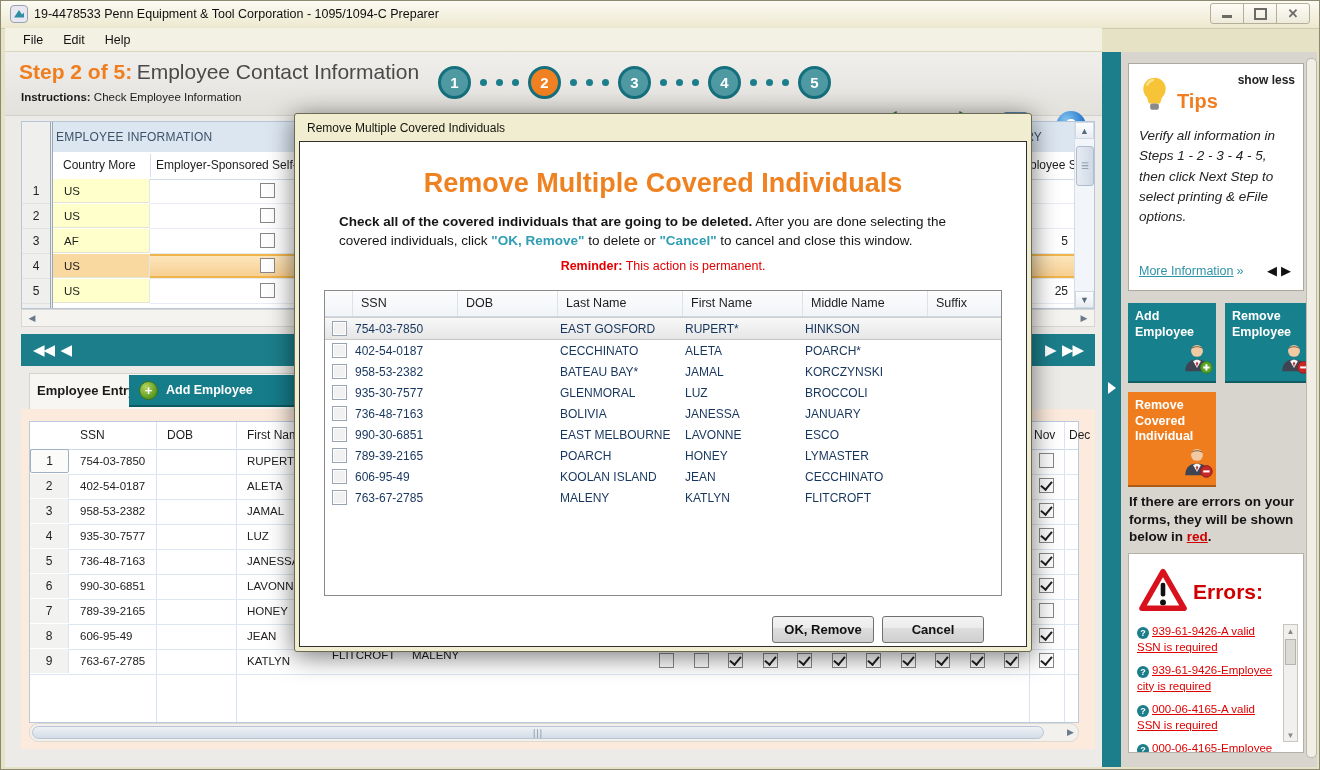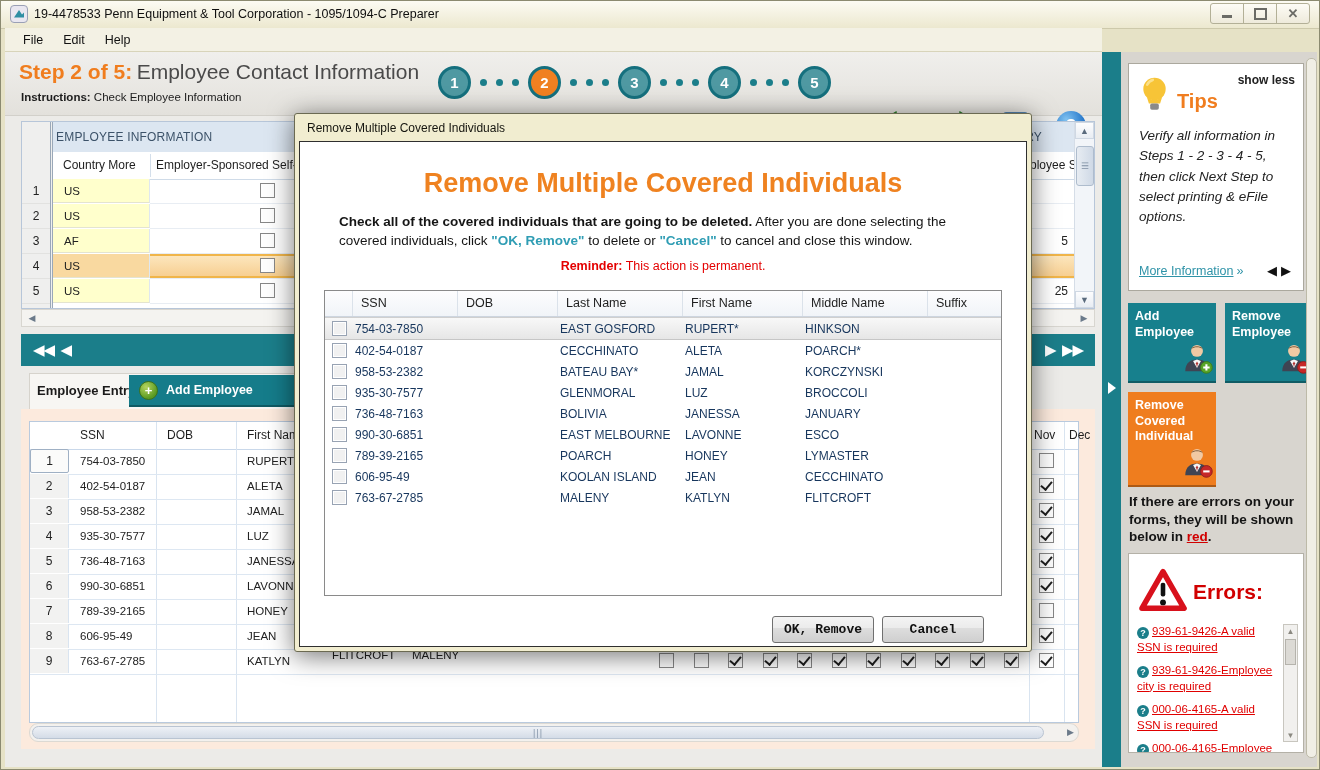--- a/index.html
+++ b/index.html
@@ -176,21 +176,21 @@
   .lb-head{display:flex;height:25px;background:linear-gradient(#fdfdfe,#f1f4f8);border-bottom:1px solid #cdd5df;}
   .lb-head .hcell{font-size:12.5px;color:#1e1e1e;padding:5px 0 0 8px;box-sizing:border-box;border-right:1px solid #dbe2ea;height:25px;}
   .lb-row{display:flex;height:21px;align-items:center;position:relative;}
   .lb-row .c{font-size:12px;color:#17365d;padding-left:8px;box-sizing:border-box;white-space:nowrap;overflow:hidden;}
   .lb-row.sel{background:linear-gradient(#f8f8f8,#e6e6e6);border-top:1px solid #cfcfcf;border-bottom:1px solid #c6c6c6;}
   .cb{display:inline-block;width:13px;height:13px;background:#f1f1f1;border:1px solid #98a3b3;
     box-shadow:inset 0 0 0 1px #fff;margin-left:7px;position:relative;}
   .modal-btn{position:absolute;top:474px;width:100px;height:25px;border:1px solid #707070;border-radius:3px;
     background:linear-gradient(#f4f4f4 0%,#ebebeb 45%,#dddddd 46%,#cfcfcf 100%);
     font-size:13px;font-weight:bold;color:#111;display:flex;align-items:center;justify-content:center;
-    font-family:Liberation Mono, monospace;}
+    font-family:Liberation Sans, sans-serif;}
   .btn-ok{left:472px;} .btn-cancel{left:582px;}
 
   
   .gcb{position:absolute;width:15px;height:15px;background:#fefefe;border:1px solid #878787;box-sizing:border-box;}
   .gcb.checked::after{content:"";position:absolute;left:3px;top:0px;width:5px;height:9px;
     border-right:2.5px solid #1f1f1f;border-bottom:2.5px solid #1f1f1f;transform:rotate(40deg);}
 </style>
 </head>
 <body>
 

